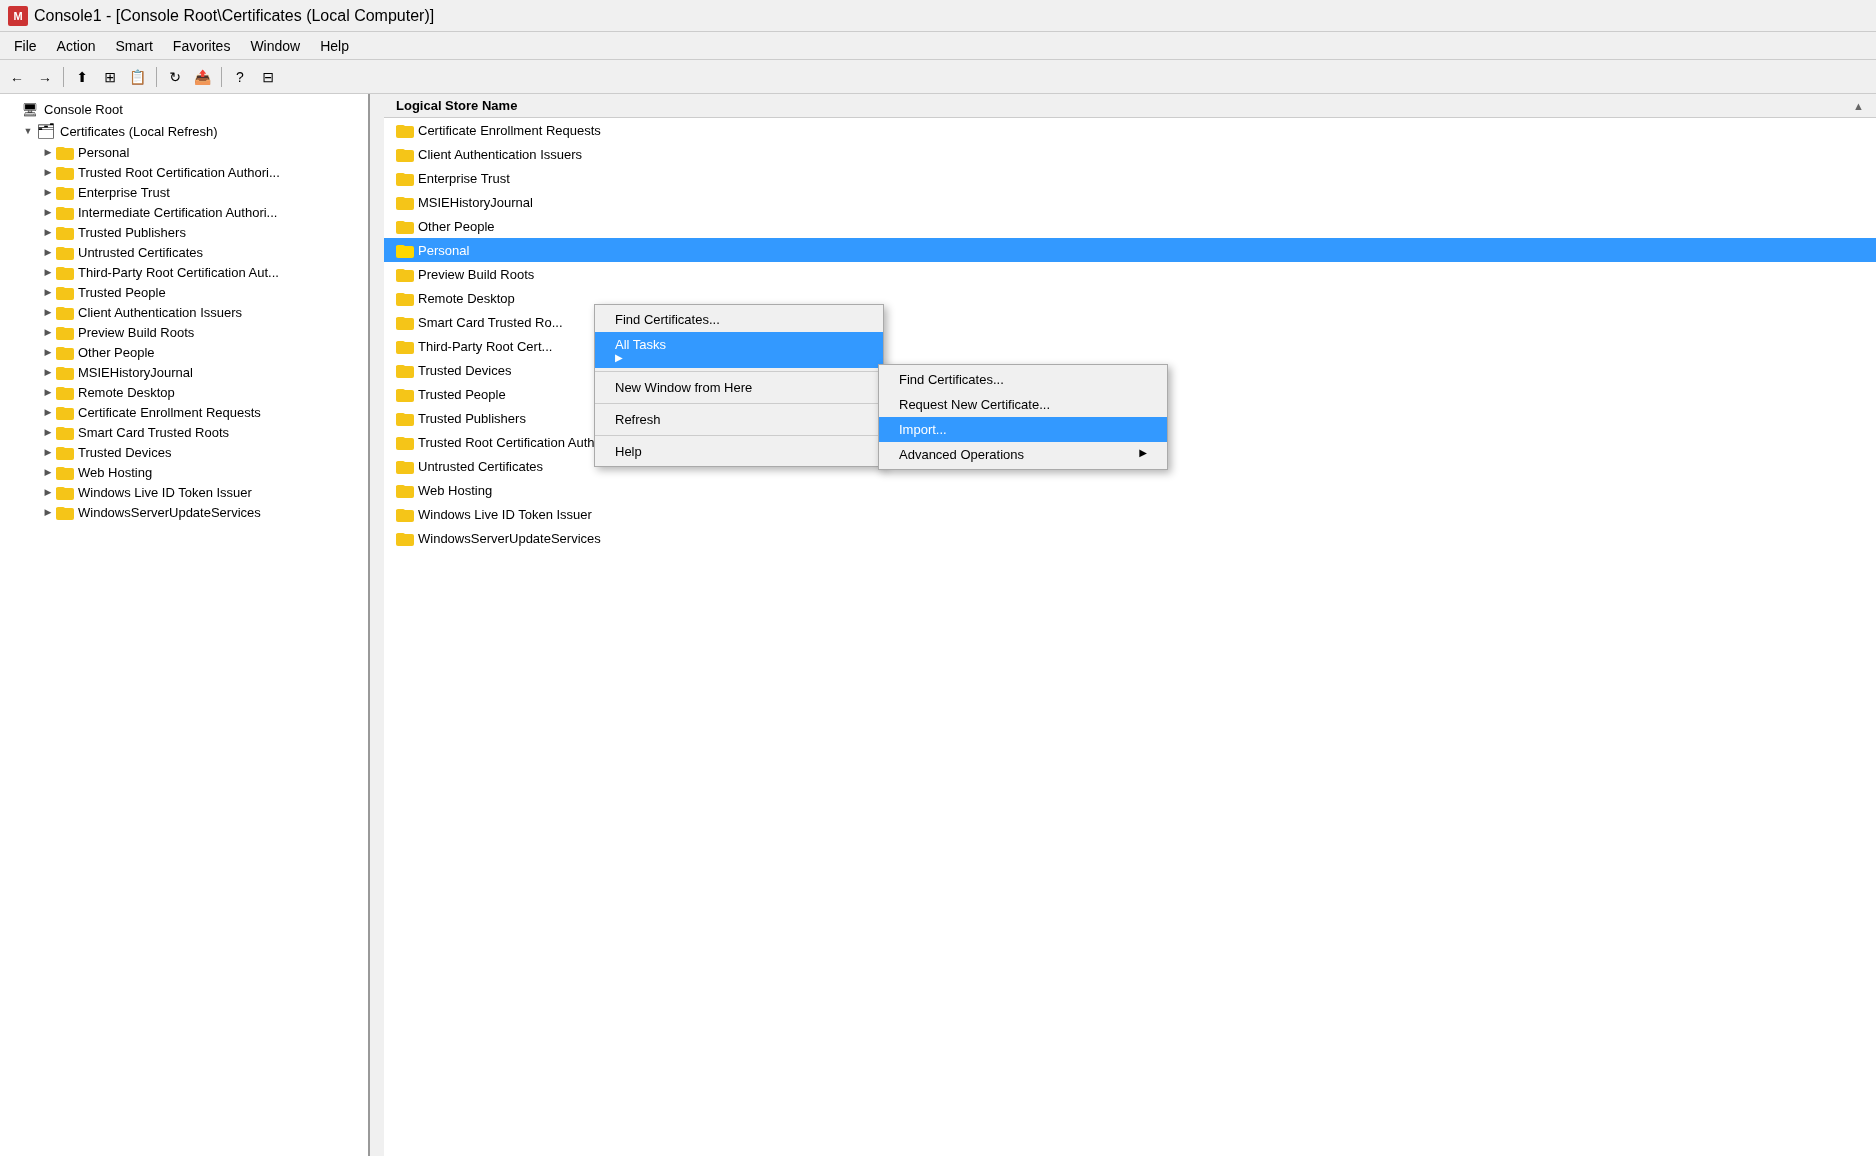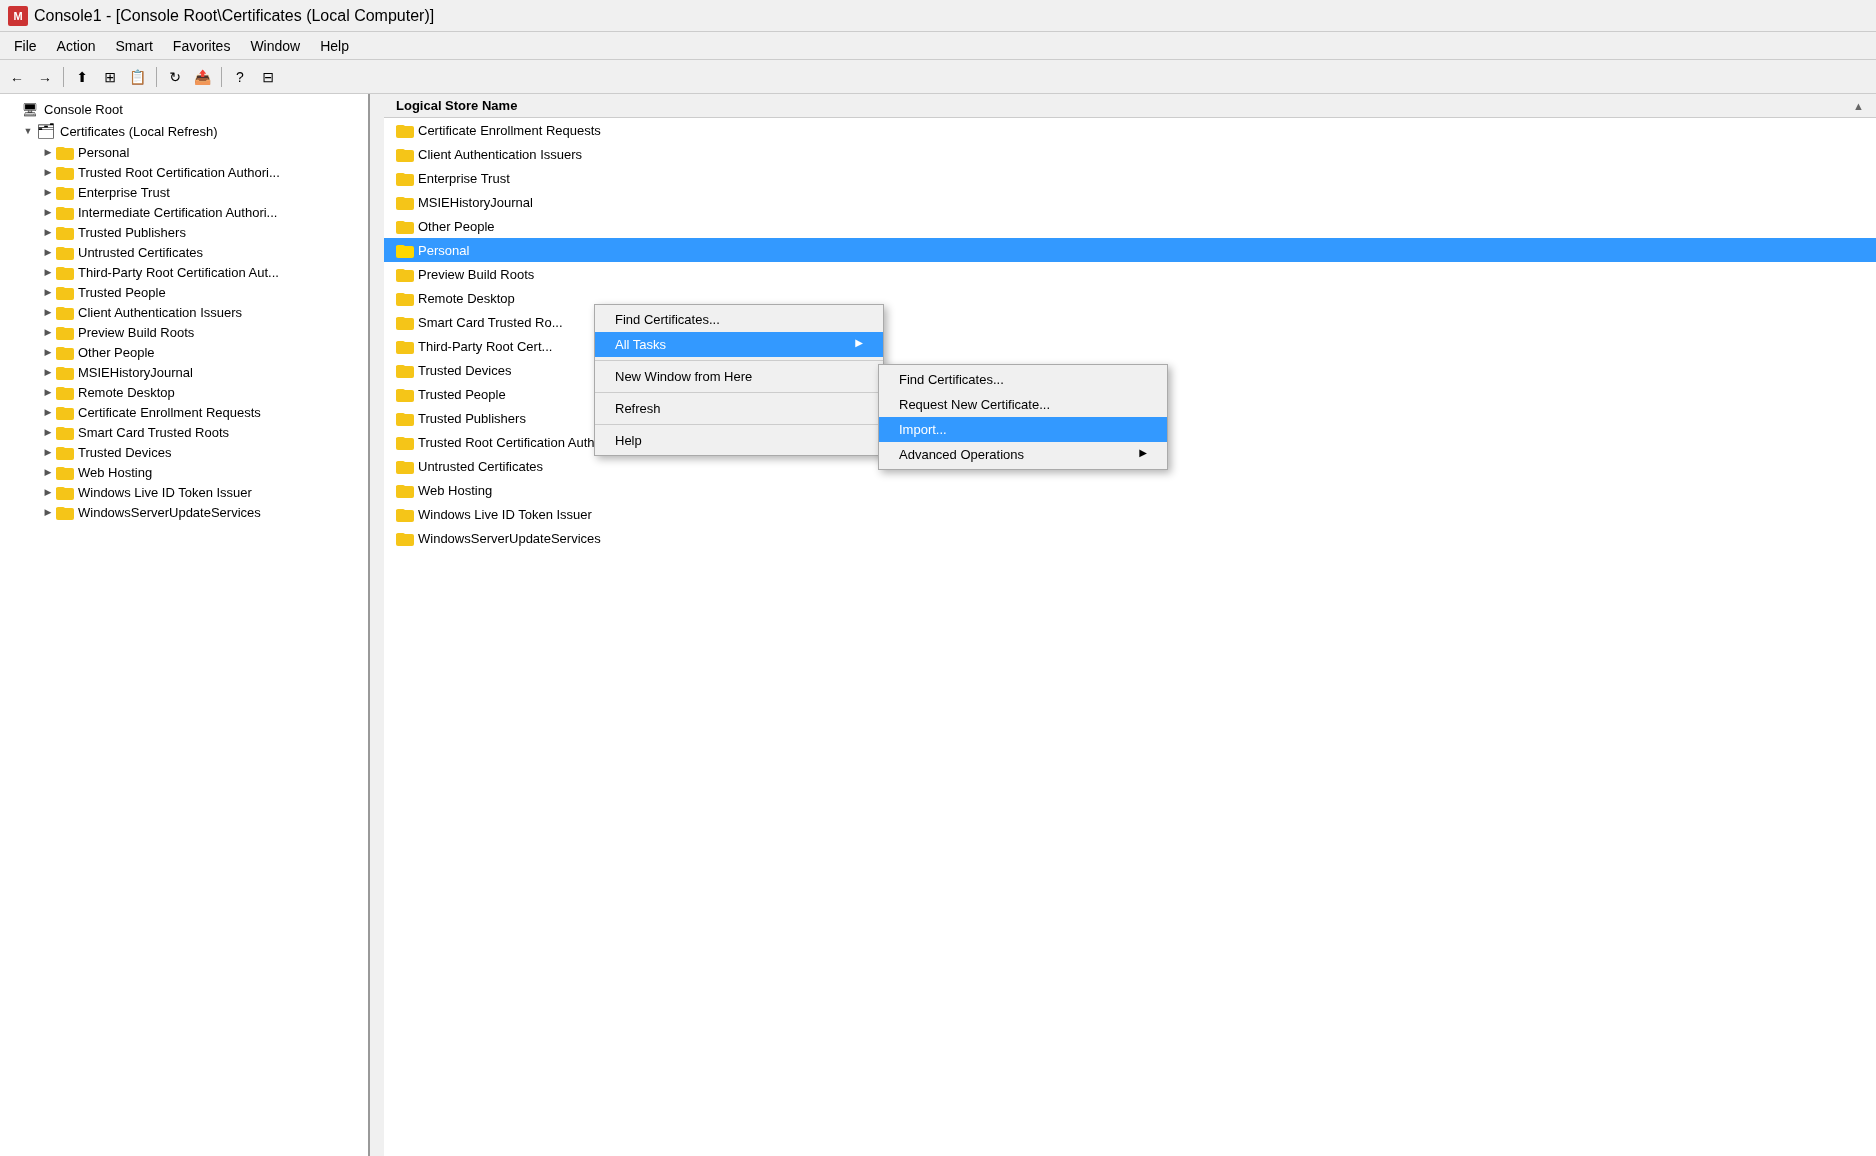--- a/index.html
+++ b/index.html
@@ -479,21 +479,21 @@
     </div>
     <div class="list-item">
       <div class="folder-icon"></div>
       <span>WindowsServerUpdateServices</span>
     </div>
 
     <div class="context-menu-1">
       <div class="ctx-item">
         <span>Find Certificates...</span>
       </div>
-      <div class="ctx-item" style="background:#3399ff; color:#fff;">
+      <div class="ctx-item" style="background:#3399ff; color:#fff;flex-direction:column;">
         <span>All Tasks</span>
         <span class="ctx-arrow">▶</span>
       </div>
       <div class="ctx-separator"></div>
       <div class="ctx-item">
         <span>New Window from Here</span>
       </div>
       <div class="ctx-separator"></div>
       <div class="ctx-item">
         <span>Refresh</span>

